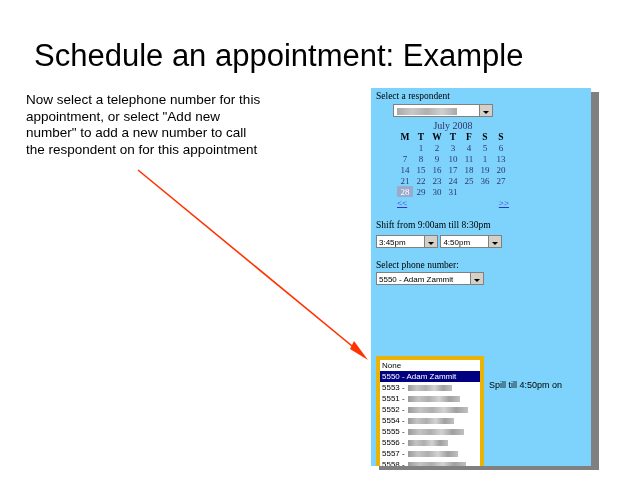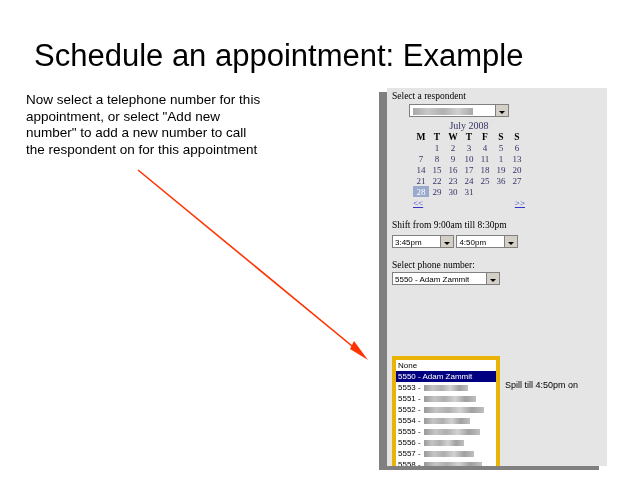--- a/index.html
+++ b/index.html
@@ -41,25 +41,25 @@
   #arrow {
     position: absolute;
     left: 0; top: 0;
     width: 640px; height: 480px;
     pointer-events: none;
   }
 
   
   #shot {
     position: absolute;
-    left: 387px;
+    left: 371px;
     top: 88px;
     width: 220px;
     height: 378px;
-    background: #e5e5e5;
+    background: #7dd3fc;
     border: none;
     font-family: "Liberation Serif", serif;
     font-size: 9.5px;
     color: #000000;
     overflow: hidden;
   }
   #shot-shadow {
     position: absolute;
     left: 379px;
     top: 92px;

